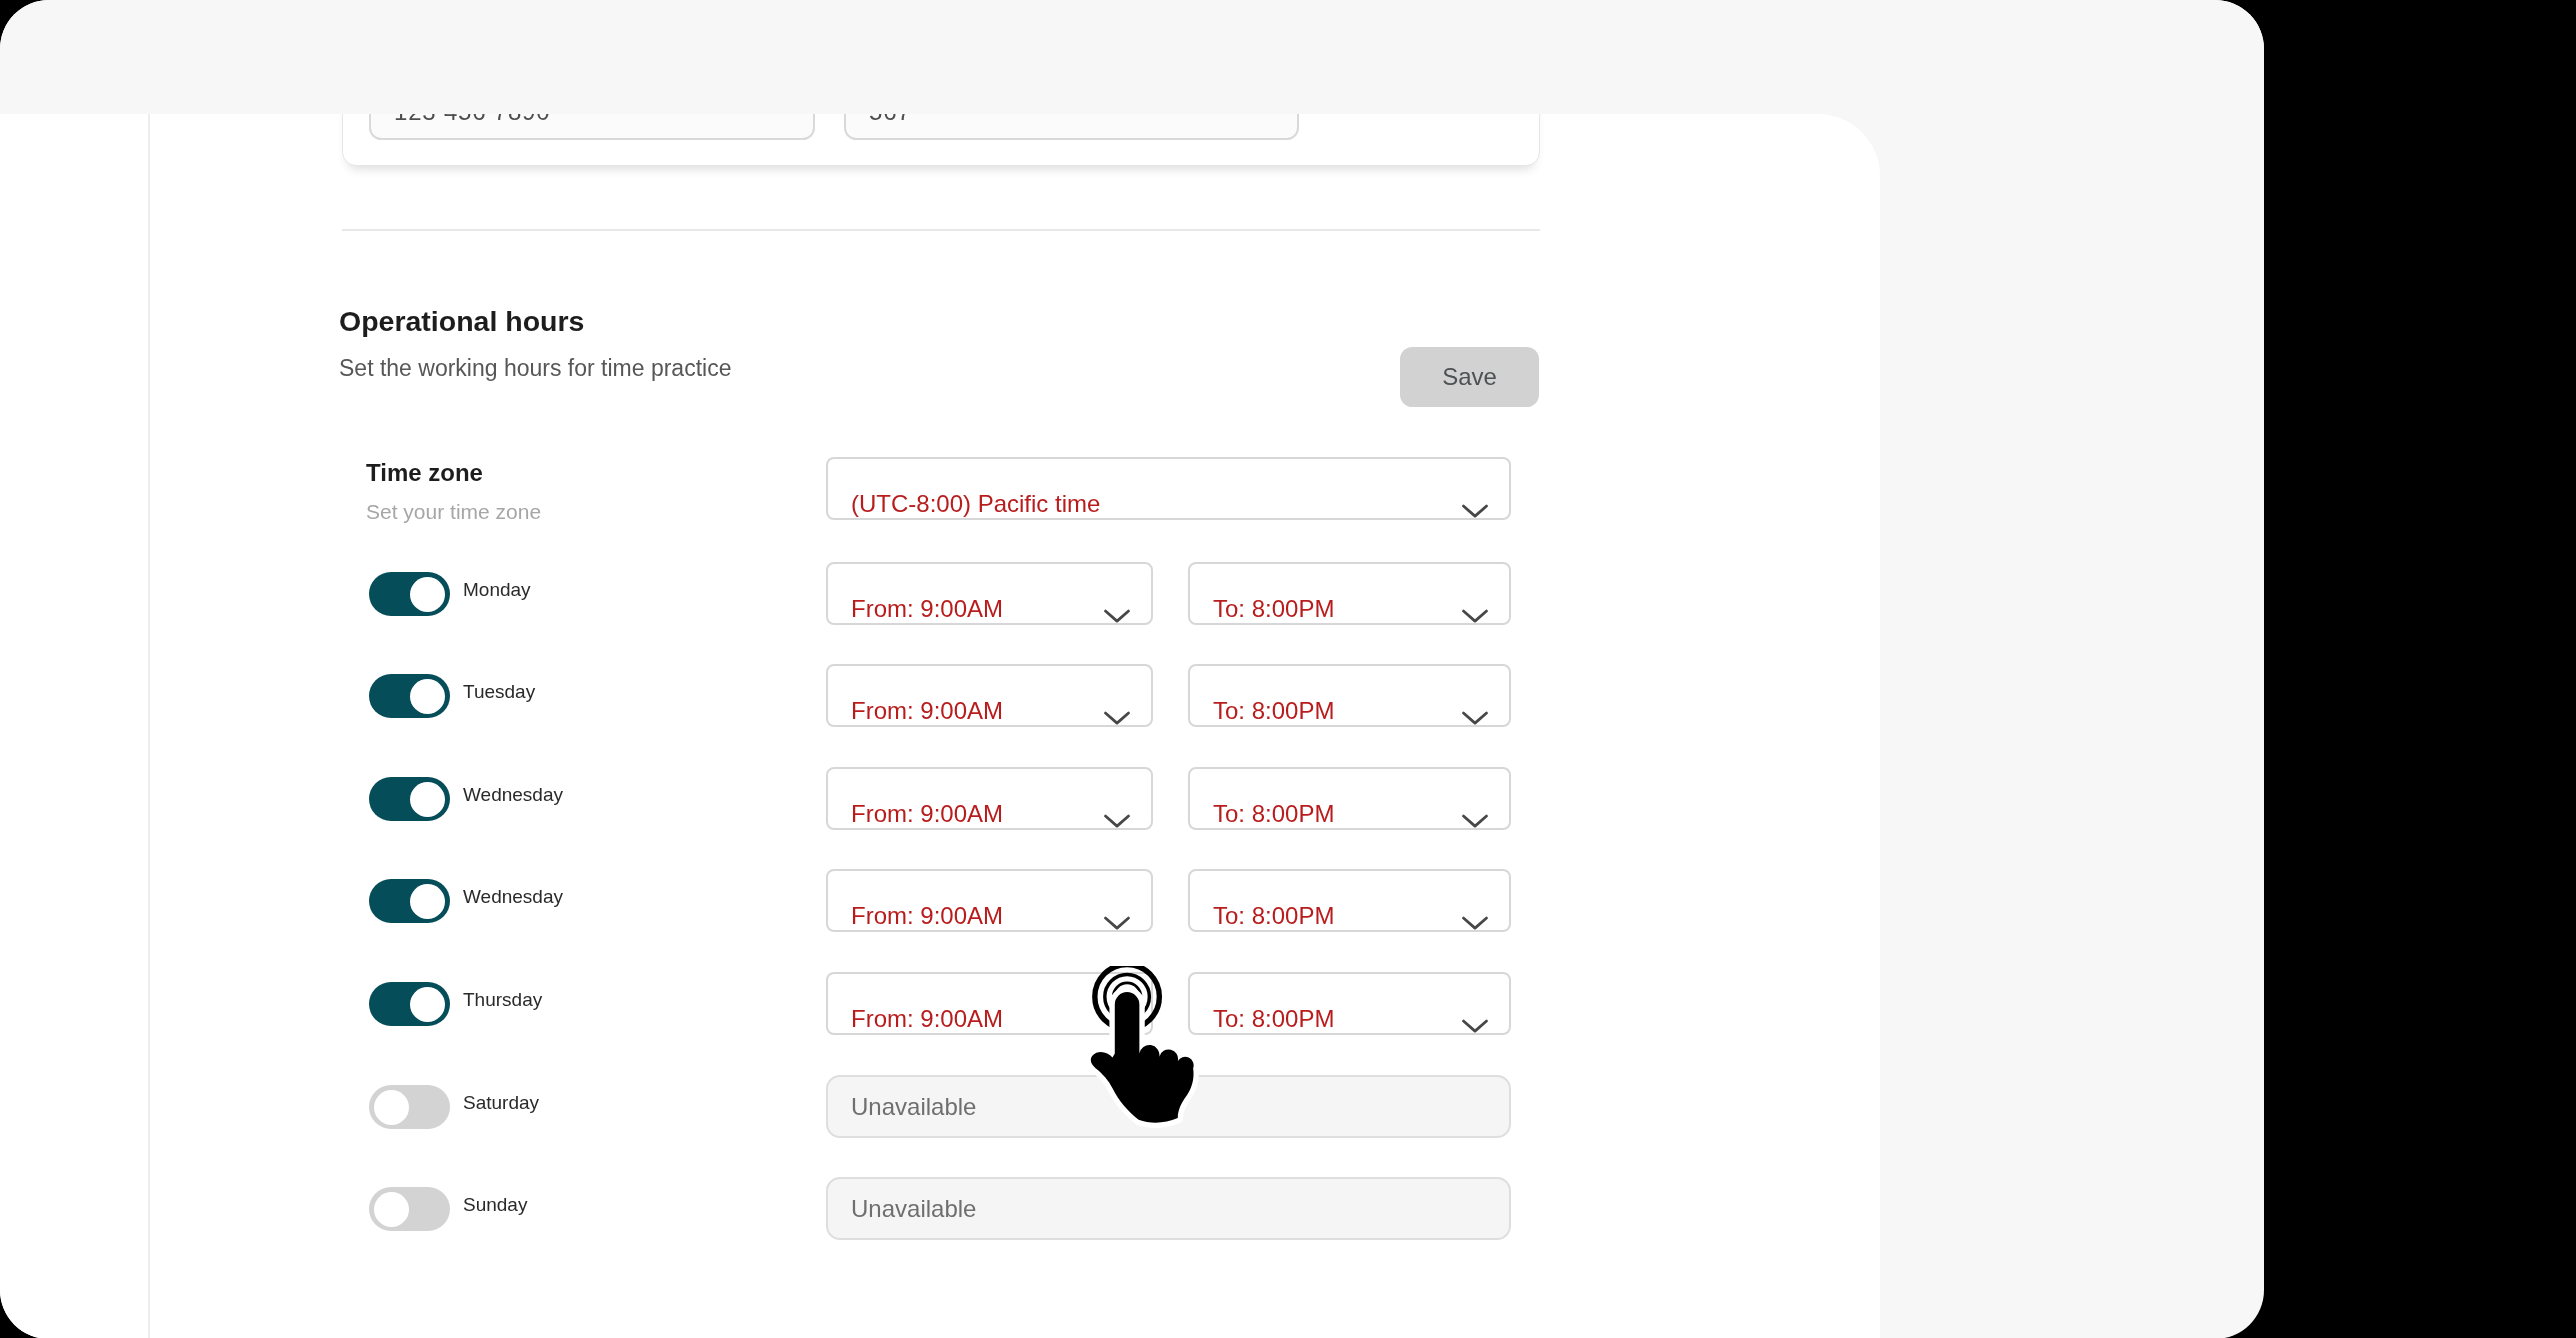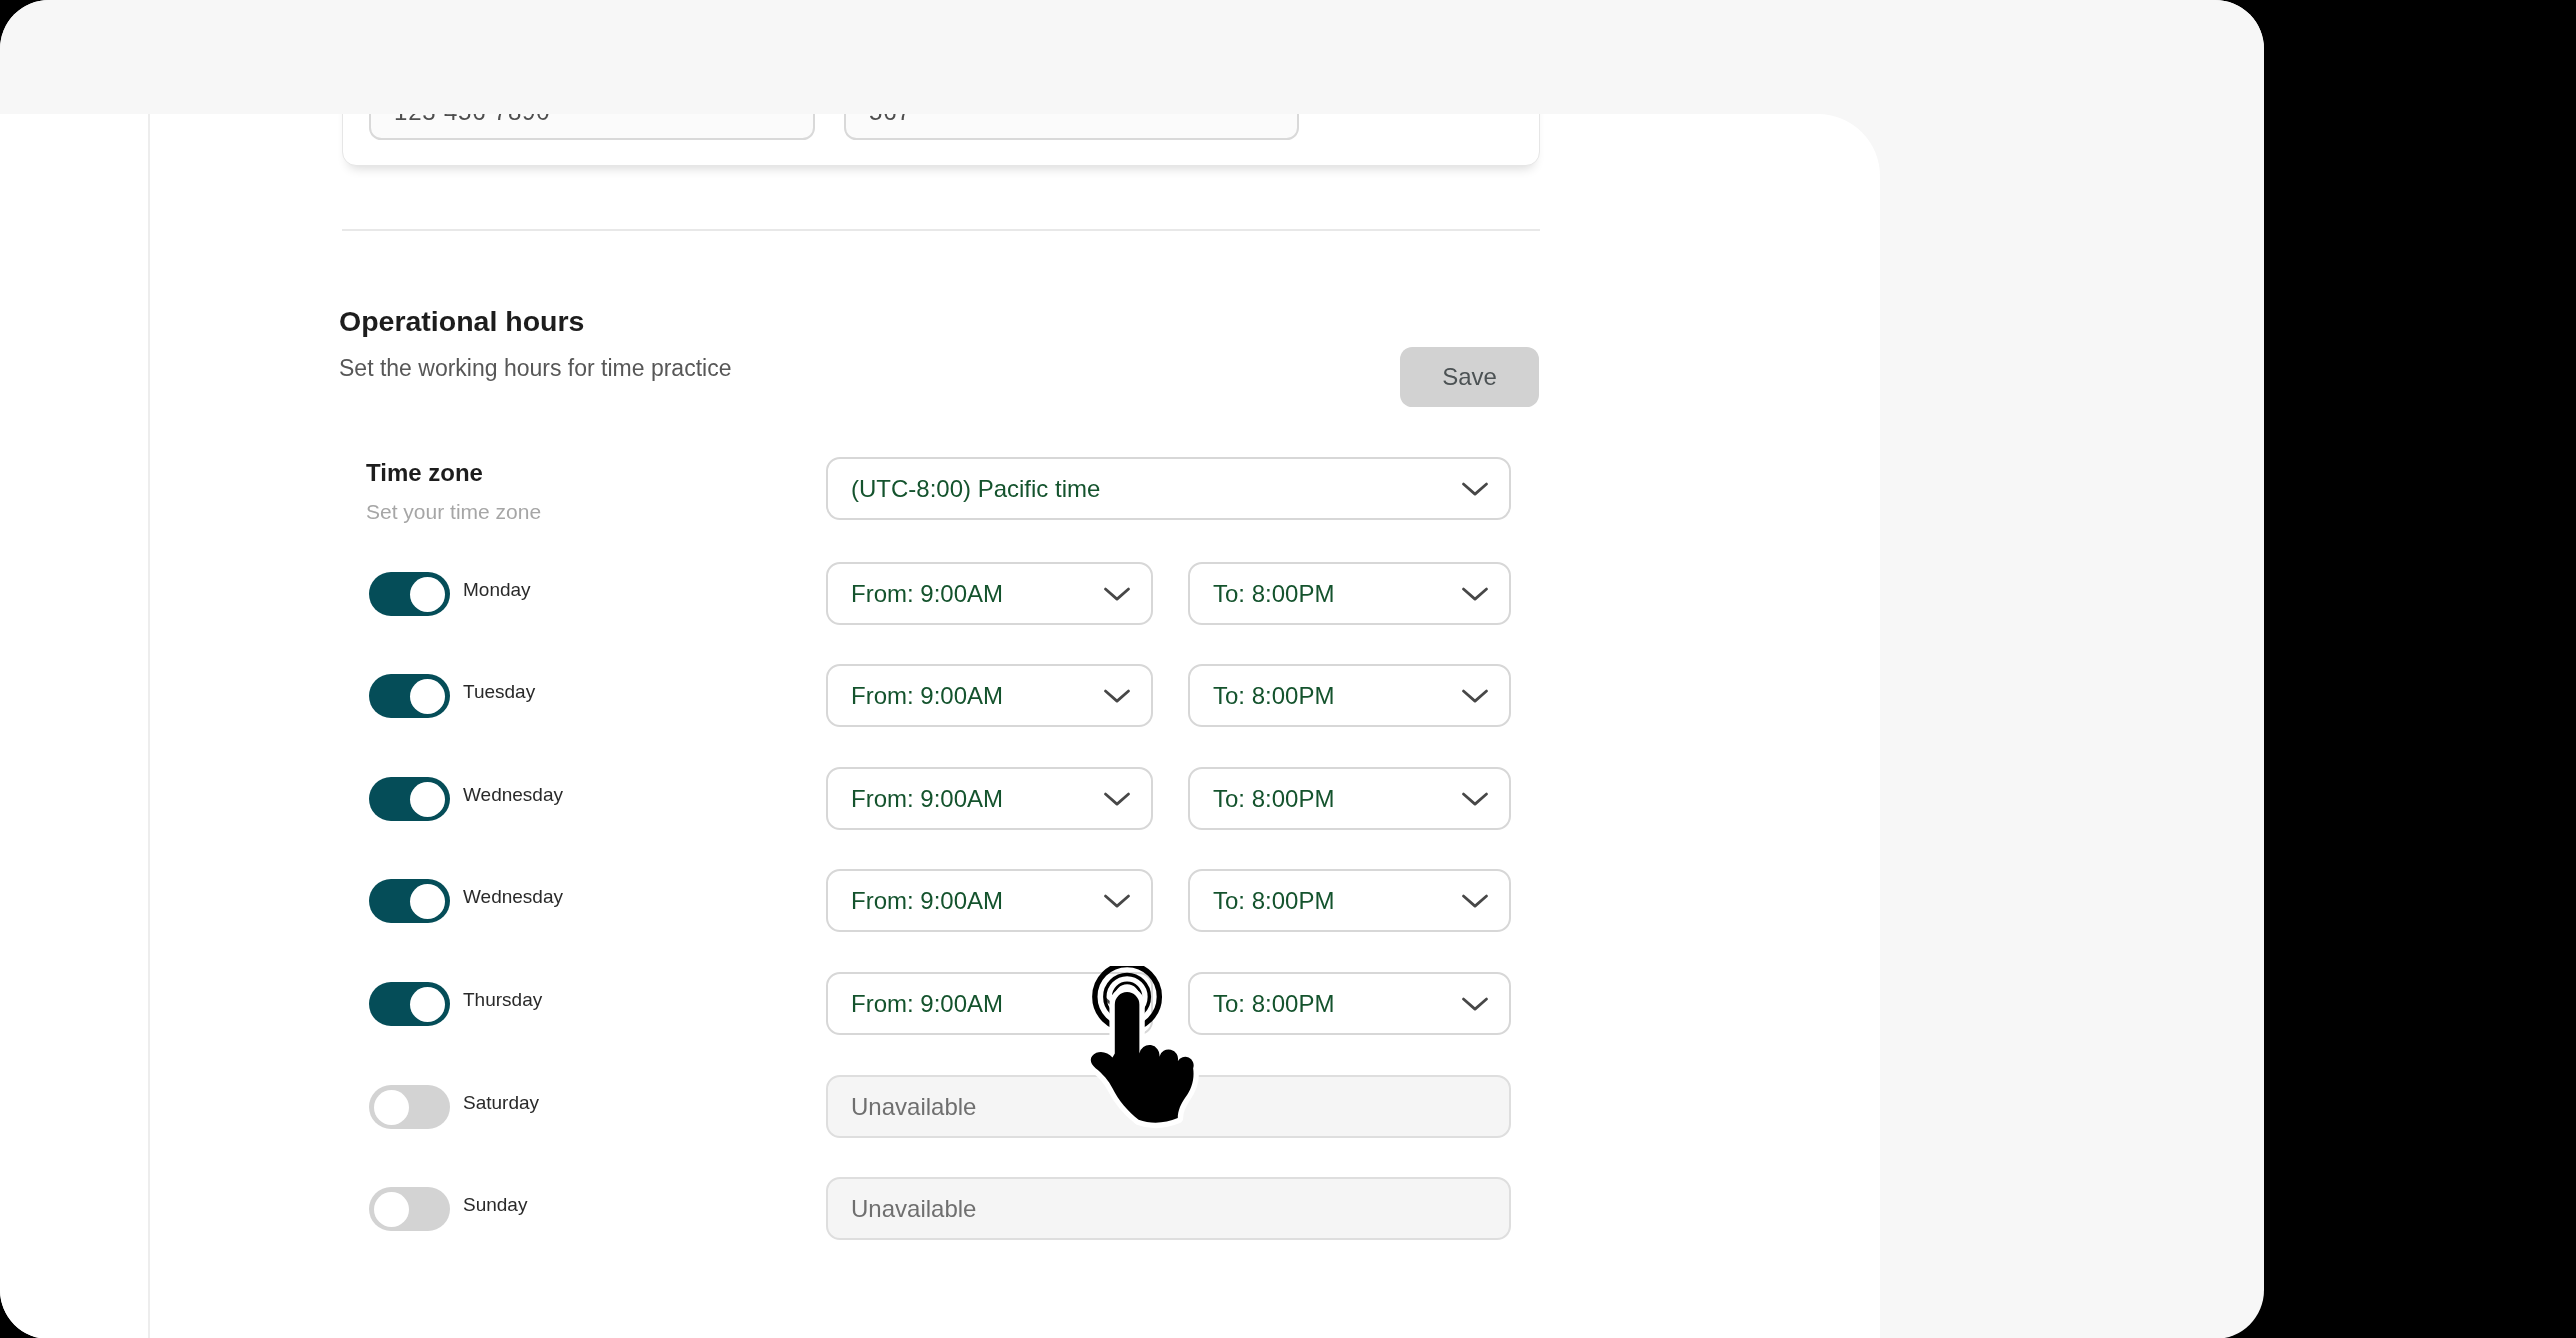--- a/index.html
+++ b/index.html
@@ -25,23 +25,23 @@
 
   .section-title{position:absolute;left:339px;top:305px;font-size:28.5px;font-weight:700;color:#1d1d1d;z-index:10;}
   .section-subtitle{position:absolute;left:339px;top:355px;font-size:23px;color:#575757;z-index:10;}
   .save-button{position:absolute;left:1400px;top:303px;width:139px;height:60px;background:#d2d2d2;
                border:none;border-radius:12.3px;font-family:inherit;font-size:24px;color:#4c5254;
                display:flex;align-items:center;justify-content:center;z-index:10;cursor:pointer;margin-top:44px;}
 
   .tz-label{position:absolute;left:366px;top:459px;font-size:24px;font-weight:700;color:#1d1d1d;z-index:10;}
   .tz-sublabel{position:absolute;left:366px;top:500px;font-size:21px;color:#a6a6a6;z-index:10;}
 
-  .select{position:absolute;height:63px;background:#fff;border:2.3px solid #d7d7d7;border-radius:14px;
-          display:flex;align-items:center;justify-content:space-between;
-          padding:0 20px 0 23px;font-size:24px;color:#14532d;box-sizing:border-box;z-index:10;cursor:pointer;}
+  .select{position:absolute;height:63px;background:#fff;border:2.3px solid #d7d7d7;border-radius:8px;
+          display:flex;align-items:flex-end;justify-content:space-between;
+          padding:0 20px 0 23px;font-size:24px;color:#b91c1c;box-sizing:border-box;z-index:10;cursor:pointer;}
   .select .chev{flex:0 0 auto;margin-left:12.3px;}
   .tz-select{left:826px;top:457px;width:685px;}
 
   .toggle{position:absolute;left:369px;width:81px;height:44px;border-radius:22px;z-index:10;cursor:pointer;}
   .toggle.on{background:#054d58;}
   .toggle.off{background:#d3d3d3;}
   .toggle .knob{position:absolute;top:4.6px;width:35px;height:35px;border-radius:50%;background:#fff;}
   .toggle.on .knob{left:41px;}
   .toggle.off .knob{left:5.4px;}
 

